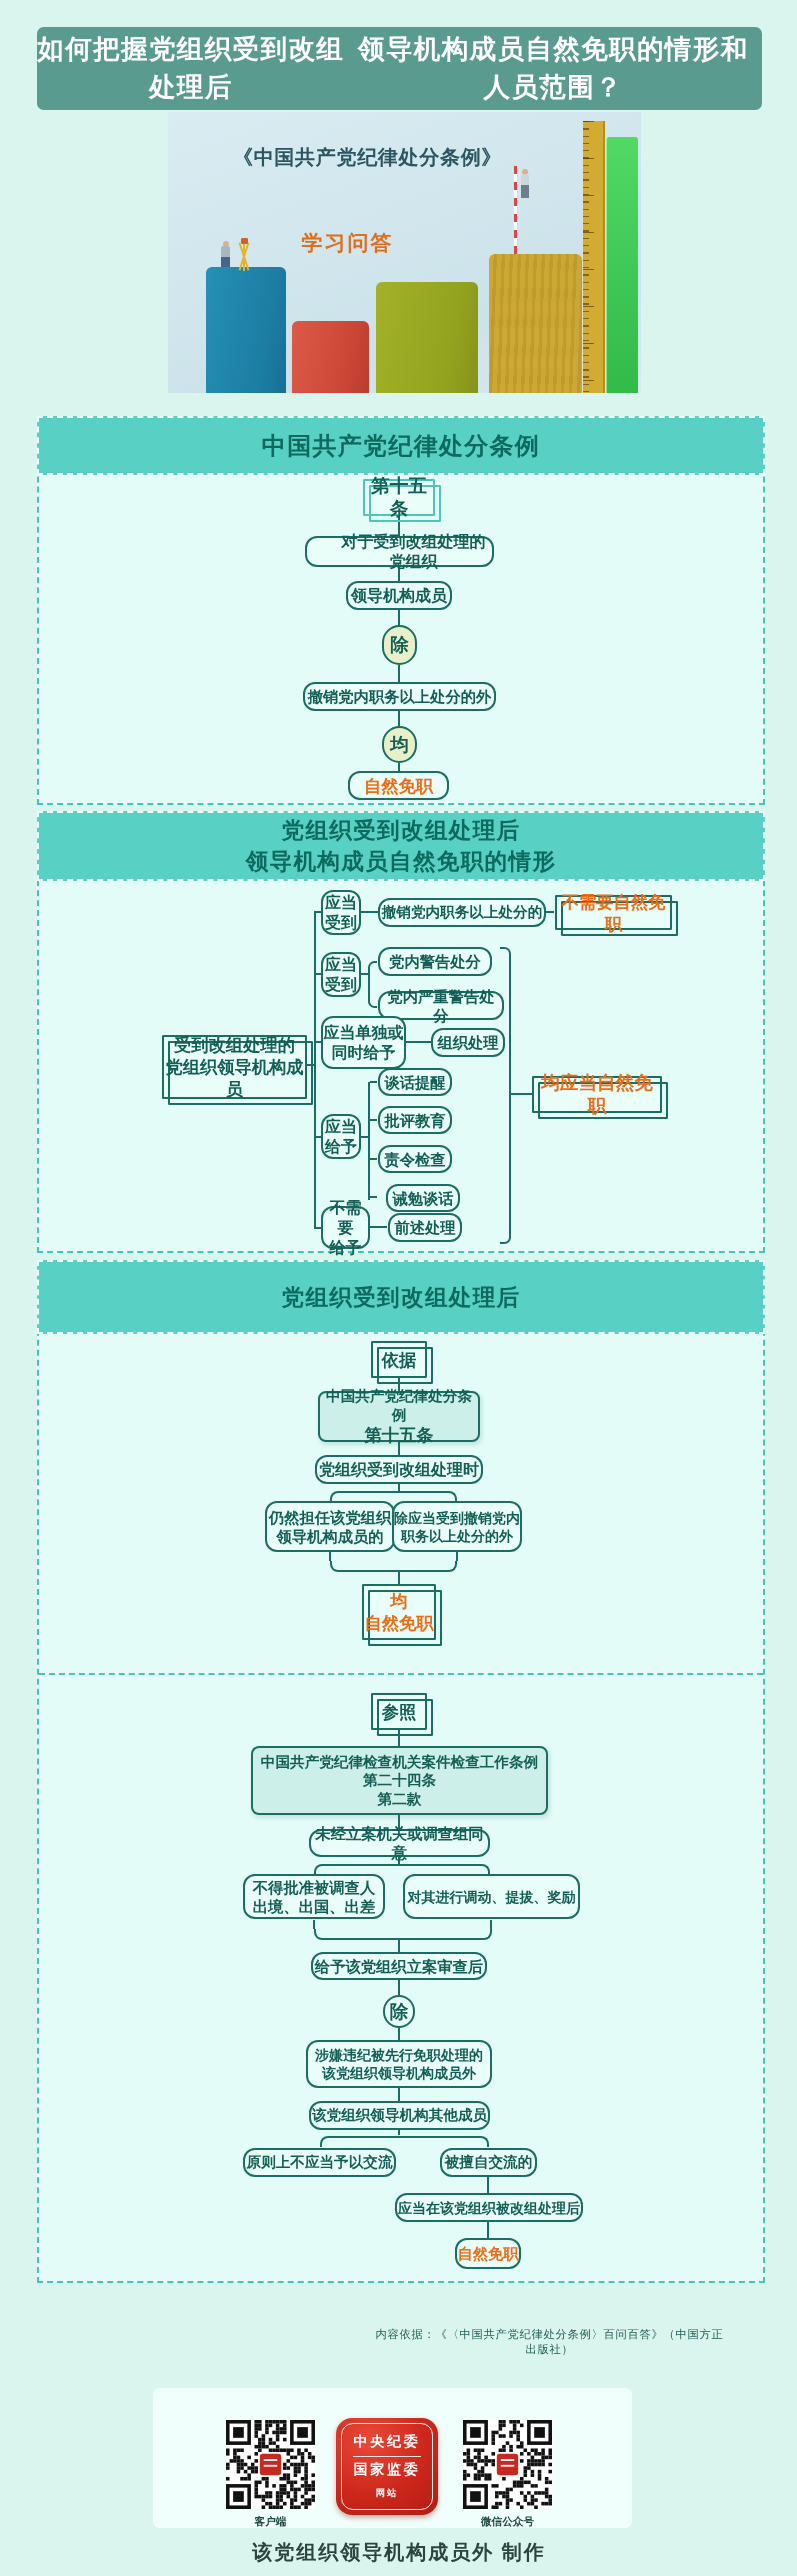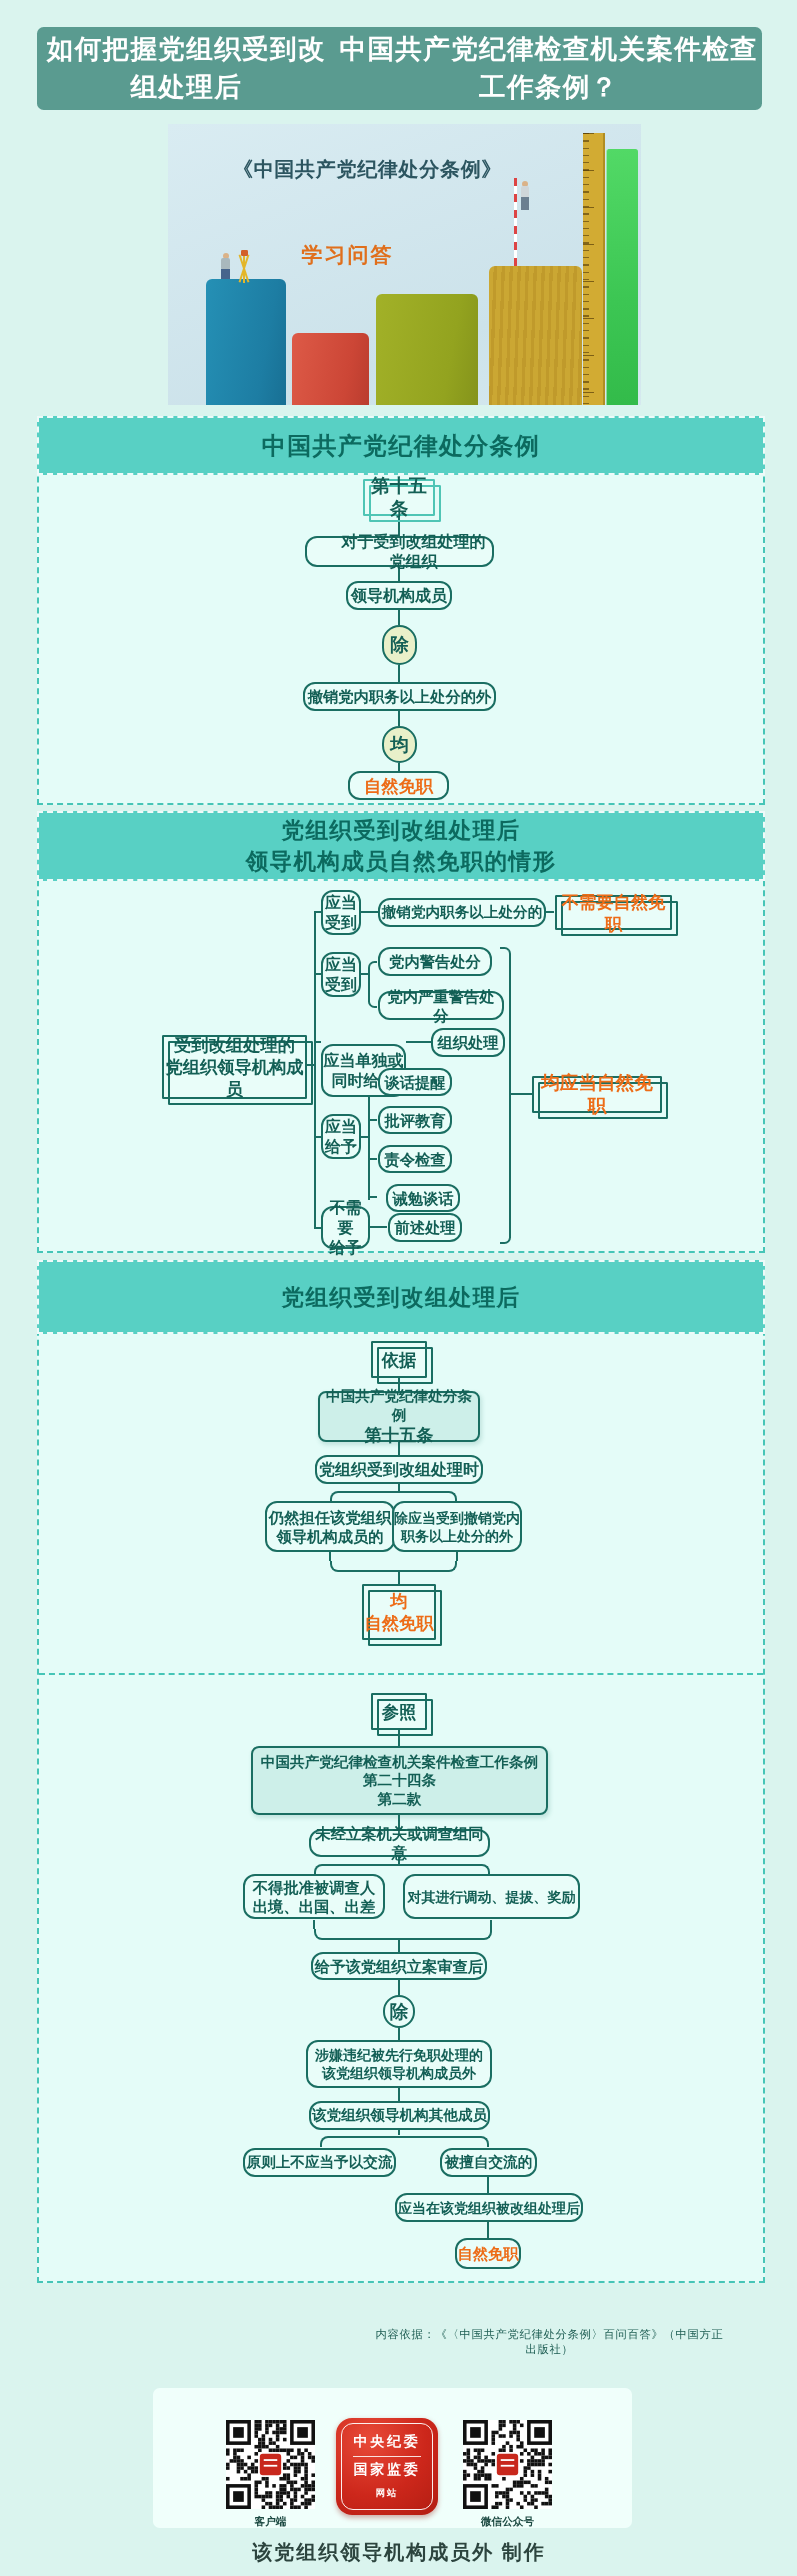--- a/index.html
+++ b/index.html
@@ -3,21 +3,21 @@
 <meta charset="utf-8">
 <style>
   html,body{margin:0;padding:0;background:#daf4ee;}
   .canvas{position:relative;width:798px;height:2576px;margin:0 auto;background:#daf4ee;
           font-family:"Liberation Sans","DejaVu Sans",sans-serif;overflow:hidden;}
   
   .title-box{position:absolute;left:37px;top:26.6px;width:725px;height:83px;background:#5a9b90;
              border-radius:6.6px;display:flex;align-items:center;justify-content:center;
              color:#ffffff;font-size:26.6px;font-weight:800;line-height:38px;letter-spacing:1.3px;text-align:center;}
   
-  .hero{position:absolute;left:168px;top:124px;width:473px;height:281px;overflow:hidden;
+  .hero{position:absolute;left:168px;top:112px;width:473px;height:281px;overflow:hidden;
         background:linear-gradient(160deg,#d9ecf2 0%,#cce2ea 70%,#d6e9ef 100%);}
   .hero-title{position:absolute;left:40px;top:32px;width:319px;text-align:center;color:#2c5560;
               font-family:"DejaVu Serif","Liberation Serif",serif;font-weight:700;font-size:20px;letter-spacing:0.7px;}
   .hero-tag{position:absolute;left:133px;top:117px;width:93px;text-align:center;color:#e06f1c;
             font-family:"DejaVu Serif","Liberation Serif",serif;font-weight:700;font-size:21px;letter-spacing:2px;}
   .blk{position:absolute;border-radius:6px;}
   .blk-blue{left:38px;top:155px;width:80px;height:133px;background:linear-gradient(100deg,#2590b5 0%,#1d7da3 70%,#186f93 100%);}
   .blk-red{left:124px;top:209px;width:77px;height:78px;background:linear-gradient(100deg,#dd5a47 0%,#cc4636 70%,#b93c2e 100%);}
   .blk-olive{left:208px;top:170px;width:102px;height:118px;background:linear-gradient(100deg,#a2b128 0%,#93a31f 70%,#84931b 100%);}
   .blk-yellow{left:321px;top:142px;width:93px;height:146px;background:repeating-linear-gradient(92deg,#cba733 0 4.7px,#c09a2b 4.7px 8px);}
@@ -84,21 +84,21 @@
   .made-by{position:absolute;left:0;top:2539px;width:100%;text-align:center;color:#2c443e;font-size:20px;
            font-weight:600;letter-spacing:2px;}
 </style>
 </head>
 <body>
 
 <div class="canvas">
 
   <div class="title-box">
     <span>如何把握党组织受到改组处理后</span>
-    <span>中国共产党纪律检查机关案件检查工作条例？</span>
+    <span>领导机构成员自然免职的情形和人员范围？</span>
   </div>
 
   <div class="hero">
     <div class="hero-title">《中国共产党纪律处分条例》</div>
     <div class="hero-tag">学习问答</div>
     <div class="blk blk-blue"></div>
     <div class="blk blk-red"></div>
     <div class="blk blk-olive"></div>
     <div class="blk blk-yellow"></div>
     <div class="ruler">
@@ -196,21 +196,21 @@
   </div>
   <i class="hl" style="left:361px;top:973px;width:7.3px;"></i>
   <div class="br br-right" style="left:368px;top:961px;width:9.3px;height:47px;"></div>
   <div class="node f23" style="left:378px;top:947px;width:114px;height:29px;">
       <span>党内警告处分</span>
     </div>
   <div class="node f23" style="left:378px;top:991px;width:126px;height:29px;">
       <span>党内严重警告处分</span>
     </div>
 
-  <div class="node" style="left:321px;top:1016px;width:85px;height:53px;margin-top:28px;">
+  <div class="node" style="left:321px;top:1016px;width:85px;height:53px;">
     <span>应当单独或</span>
       <span>同时给予</span>
   </div>
   <i class="hl" style="left:406px;top:1041px;width:24.6px;"></i>
   <div class="node f23" style="left:431px;top:1028px;width:74px;height:29px;">
       <span>组织处理</span>
     </div>
 
   <div class="node" style="left:321px;top:1114px;width:40px;height:45px;">
     <span>应当</span>

